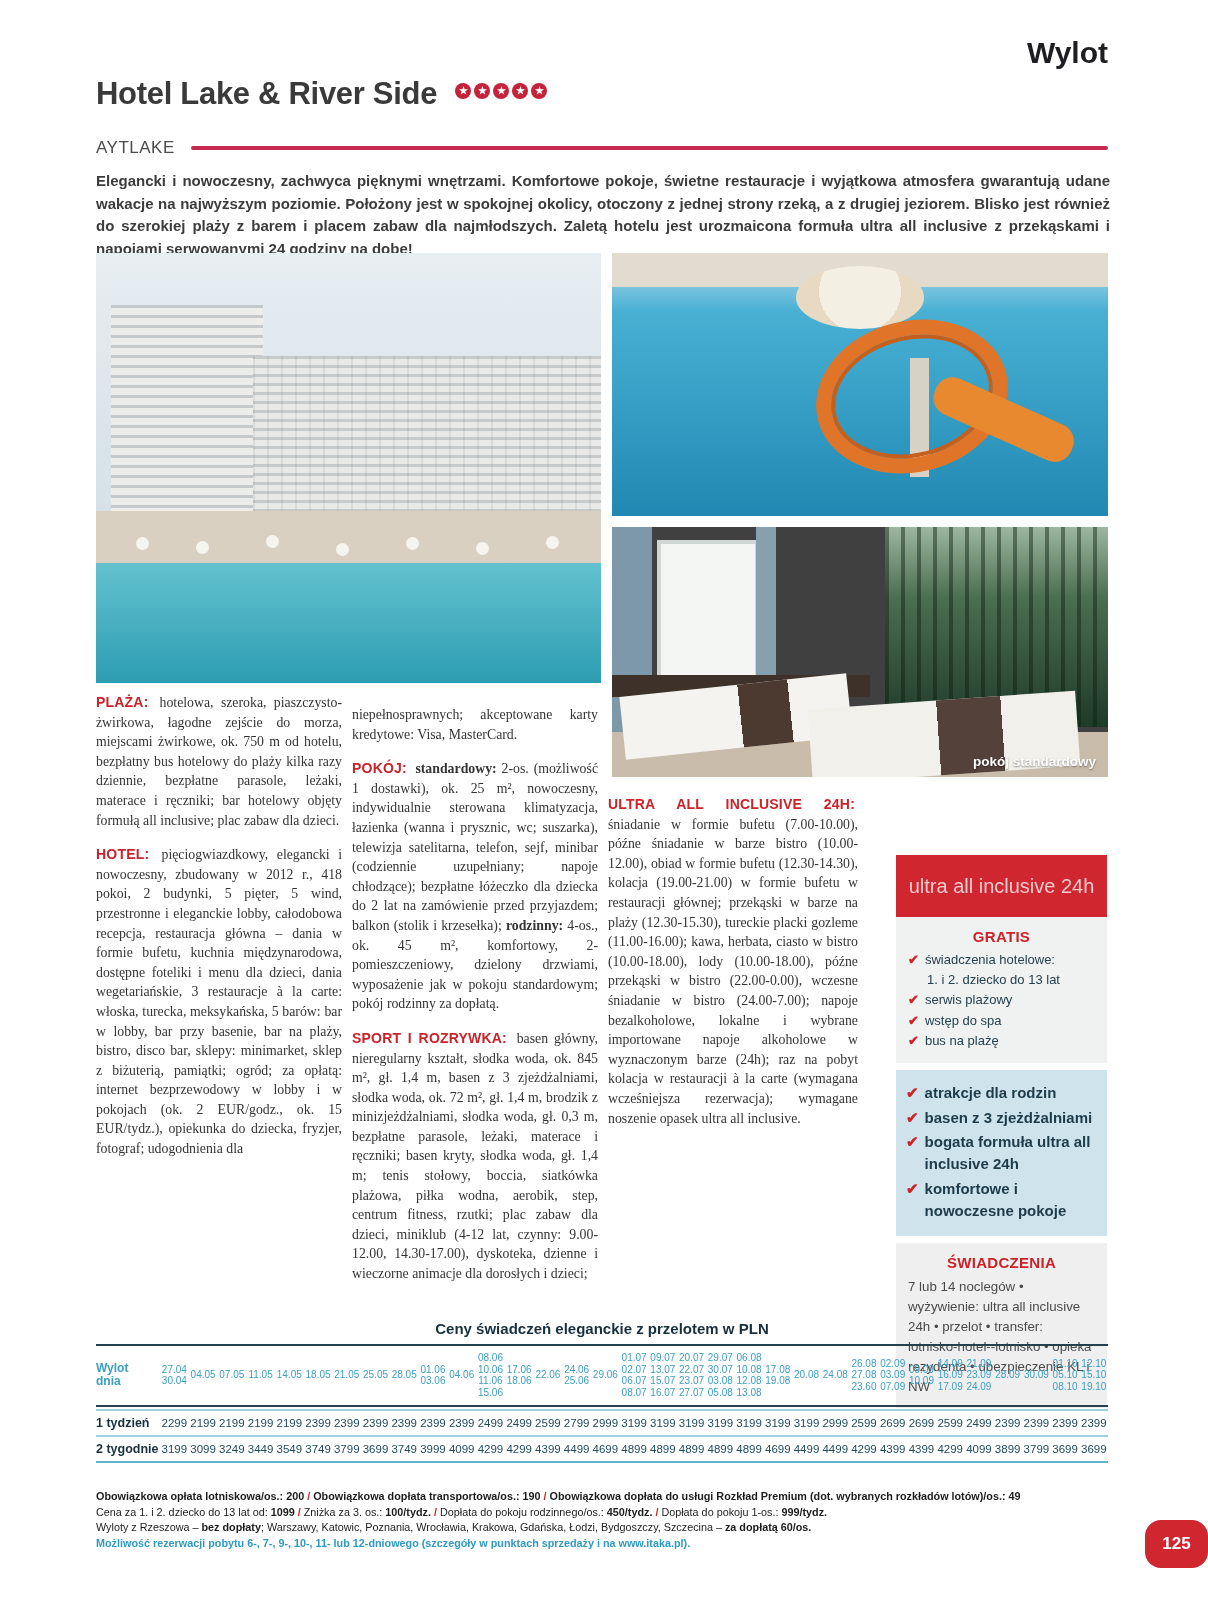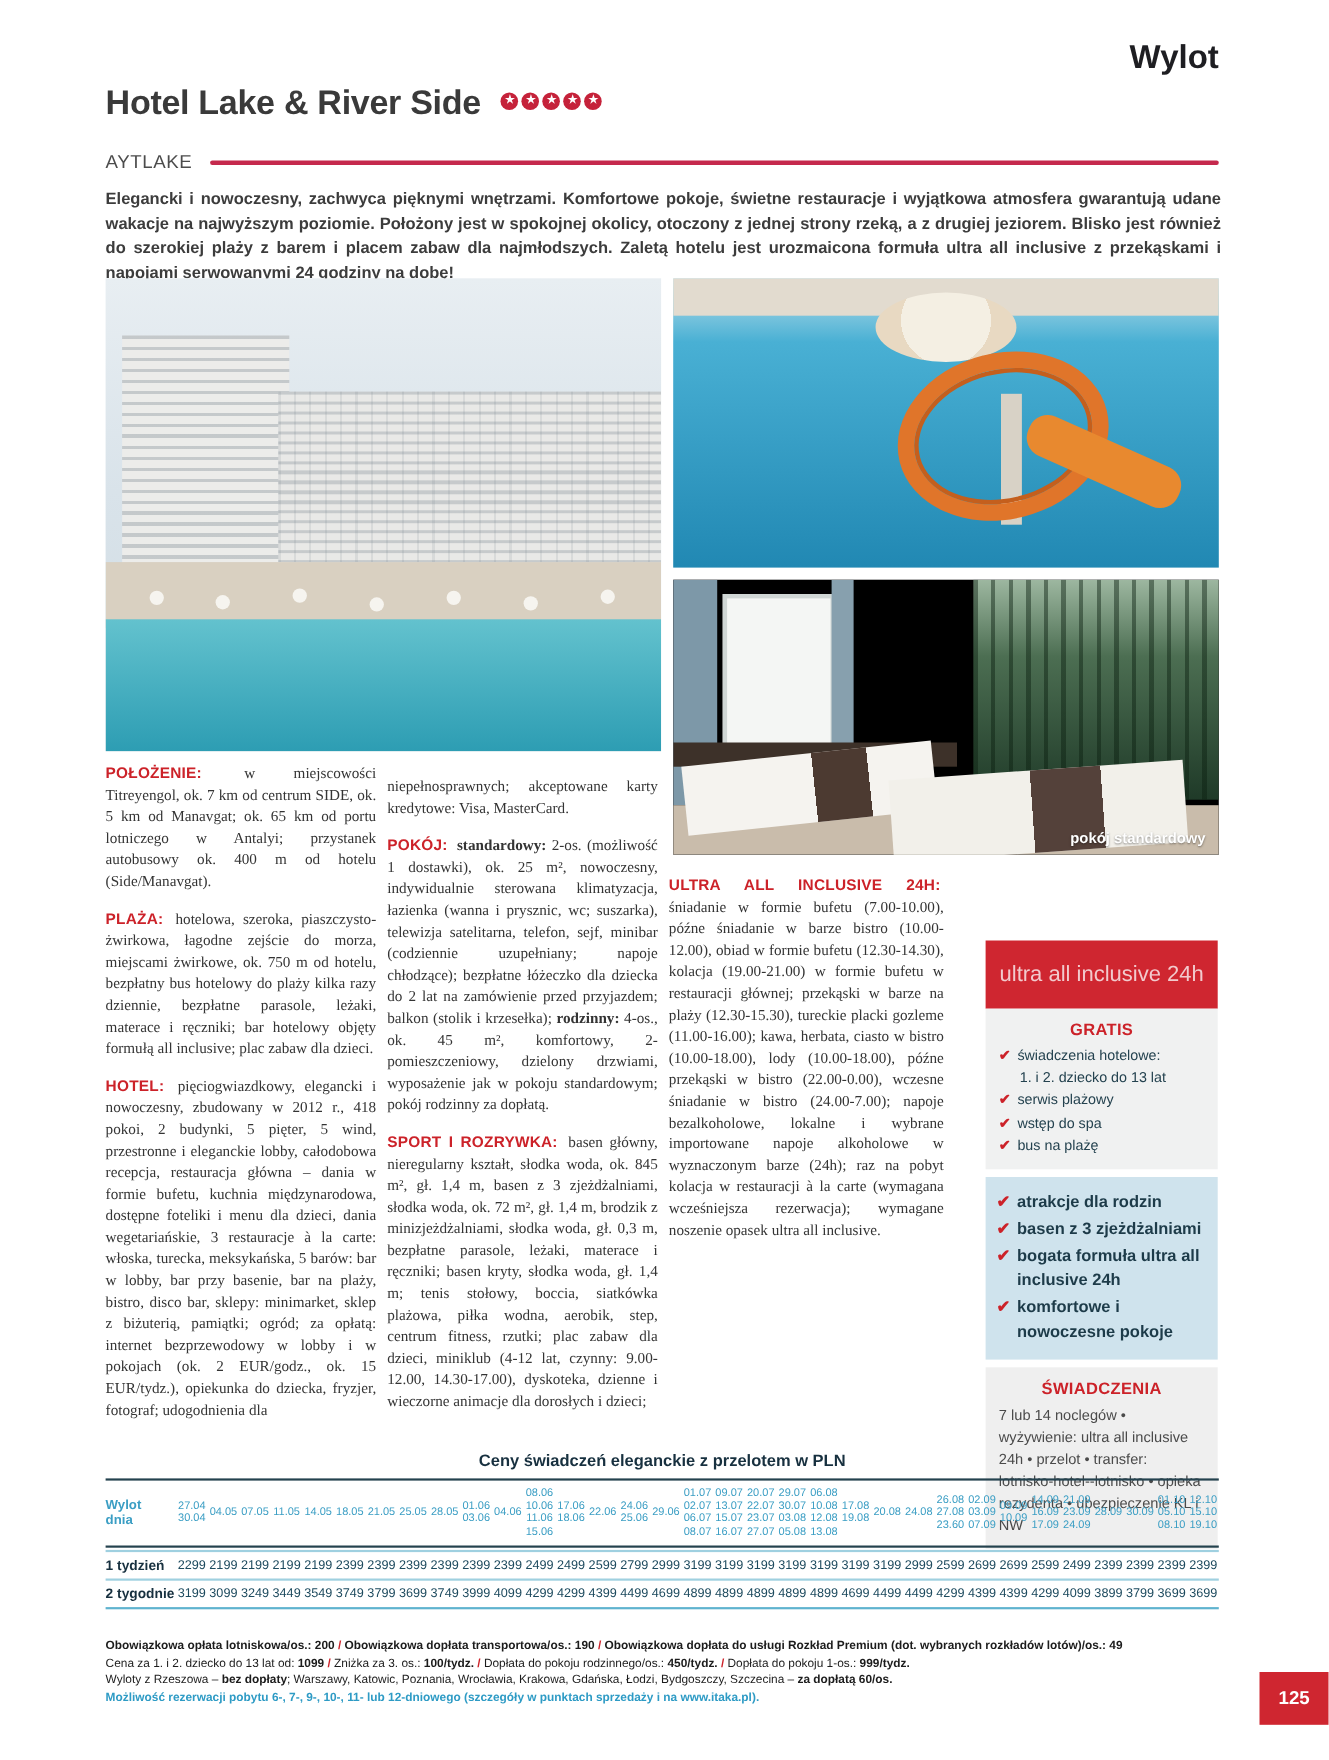--- a/index.html
+++ b/index.html
@@ -31,21 +31,21 @@
       box-shadow:60px 4px 0 #f6f4ef,130px -2px 0 #f6f4ef,200px 6px 0 #f6f4ef,270px 0 0 #f6f4ef,340px 5px 0 #f6f4ef,410px -1px 0 #f6f4ef;}
   #photo-slides{left:612px;top:253px;width:496px;height:263px;background:linear-gradient(180deg,#bfe0ea 0%,#49b0d4 22%,#2188b3 100%);}
   #photo-slides .deckTop{position:absolute;left:0;top:0;width:100%;height:13%;background:#e2dbcf;}
   #photo-slides .canopy{position:absolute;left:37%;top:5%;width:26%;height:24%;border-radius:50%;
       background:radial-gradient(circle at 50% 40%,#f4efe3 0 55%,#e8d9c2 55% 100%);}
   #photo-slides .ring{position:absolute;right:20%;top:26%;width:33%;height:46%;border:15px solid #e0752a;
       border-radius:50%;transform:rotate(-14deg);box-shadow:inset 0 0 0 4px #c45f1d;}
   #photo-slides .tube{position:absolute;right:6%;top:56%;width:30%;height:15%;background:#e8892f;
       border-radius:18px;transform:rotate(24deg);}
   #photo-slides .post{position:absolute;right:36%;top:40%;width:4%;height:45%;background:#d8d2c6;}
-  #photo-room{left:612px;top:527px;width:496px;height:250px;background:#000000;}
+  #photo-room{left:612px;top:527px;width:496px;height:250px;background:#404040;}
   #photo-room .curtain1{position:absolute;left:0;top:0;width:8%;height:82%;background:#7d98a8;}
   #photo-room .window{position:absolute;left:9%;top:5%;width:19%;height:58%;background:#f4f6f4;border:4px solid #cfd6d4;}
   #photo-room .curtain2{position:absolute;left:29%;top:0;width:4%;height:78%;background:#87a0ae;}
   #photo-room .mural{position:absolute;right:0;top:0;width:45%;height:80%;
       background:linear-gradient(180deg,#9db7a0 0%,#4c6e52 35%,#1f3a28 100%);}
   #photo-room .mural:after{content:"";position:absolute;inset:0;
       background:repeating-linear-gradient(90deg,rgba(10,30,15,.45) 0 4px,transparent 4px 16px);}
   #photo-room .floor{position:absolute;left:0;bottom:0;width:100%;height:18%;background:#c9bcab;}
   #photo-room .hboard{position:absolute;left:0;bottom:32%;width:52%;height:9%;background:#3d3129;}
   #photo-room .bed1{position:absolute;left:2%;bottom:12%;width:46%;height:25%;background:#f5f3ef;transform:rotate(-6deg);
@@ -91,21 +91,21 @@
   .prow{padding:5px 0;}
   .prow .tlabel{color:#17303f;font-size:12.5px;}
   .vcell{flex:1;text-align:center;font-size:11.5px;color:#1d4a5e;}
   
   #footnotes{position:absolute;left:96px;top:1489px;width:1012px;font-size:10.8px;line-height:1.45;color:#1c1c1c;}
   .seg-b{font-weight:bold;}
   .seg-red{color:#cc2229;font-weight:bold;}
   .seg-blue{color:#2e9bc5;font-weight:bold;}
   
   #pagenum{position:absolute;right:0;top:1520px;width:63px;height:48px;background:#cf2630;color:#fff;
-           font-weight:bold;font-size:17px;display:flex;align-items:center;justify-content:center;}
+           font-weight:bold;font-size:17px;display:flex;align-items:center;justify-content:center;border-radius:16px;}
 </style>
 </head>
 <body>
 
 <div class="page">
 
   <div class="region">Wylot</div>
 
   <div class="title">
     <span>Hotel Lake &amp; River Side</span>
@@ -147,21 +147,20 @@
     <div class="curtain2"></div>
     <div class="mural"></div>
     <div class="floor"></div>
     <div class="hboard"></div>
     <div class="bed1"></div>
     <div class="bed2"></div>
     <div class="room-caption">pokój standardowy</div>
   </div>
 
   <div class="pcol" id="col1">
-      <p><span class="phead">POŁOŻENIE: </span>w miejscowości Titreyengol, ok. 7 km od centrum SIDE, ok. 5 km od Manavgat; ok. 65 km od portu lotniczego w Antalyi; przystanek autobusowy ok. 400 m od hotelu (Side/Manavgat).</p>
       <p><span class="phead">PLAŻA: </span>hotelowa, szeroka, piaszczysto-żwirkowa, łagodne zejście do morza, miejscami żwirkowe, ok. 750 m od hotelu, bezpłatny bus hotelowy do plaży kilka razy dziennie, bezpłatne parasole, leżaki, materace i ręczniki; bar hotelowy objęty formułą all inclusive; plac zabaw dla dzieci.</p>
       <p><span class="phead">HOTEL: </span>pięciogwiazdkowy, elegancki i nowoczesny, zbudowany w 2012 r., 418 pokoi, 2 budynki, 5 pięter, 5 wind, przestronne i eleganckie lobby, całodobowa recepcja, restauracja główna – dania w formie bufetu, kuchnia międzynarodowa, dostępne foteliki i menu dla dzieci, dania wegetariańskie, 3 restauracje à la carte: włoska, turecka, meksykańska, 5 barów: bar w lobby, bar przy basenie, bar na plaży, bistro, disco bar, sklepy: minimarket, sklep z biżuterią, pamiątki; ogród; za opłatą: internet bezprzewodowy w lobby i w pokojach (ok. 2 EUR/godz., ok. 15 EUR/tydz.), opiekunka do dziecka, fryzjer, fotograf; udogodnienia dla</p>
     </div>
   <div class="pcol" id="col2">
       <p>niepełnosprawnych; akceptowane karty kredytowe: Visa, MasterCard.</p>
       <p><span class="phead">POKÓJ: </span><b>standardowy:</b> 2-os. (możliwość 1 dostawki), ok. 25 m², nowoczesny, indywidualnie sterowana klimatyzacja, łazienka (wanna i prysznic, wc; suszarka), telewizja satelitarna, telefon, sejf, minibar (codziennie uzupełniany; napoje chłodzące); bezpłatne łóżeczko dla dziecka do 2 lat na zamówienie przed przyjazdem; balkon (stolik i krzesełka); <b>rodzinny:</b> 4-os., ok. 45 m², komfortowy, 2-pomieszczeniowy, dzielony drzwiami, wyposażenie jak w pokoju standardowym; pokój rodzinny za dopłatą.</p>
       <p><span class="phead">SPORT I ROZRYWKA: </span>basen główny, nieregularny kształt, słodka woda, ok. 845 m², gł. 1,4 m, basen z 3 zjeżdżalniami, słodka woda, ok. 72 m², gł. 1,4 m, brodzik z minizjeżdżalniami, słodka woda, gł. 0,3 m, bezpłatne parasole, leżaki, materace i ręczniki; basen kryty, słodka woda, gł. 1,4 m; tenis stołowy, boccia, siatkówka plażowa, piłka wodna, aerobik, step, centrum fitness, rzutki; plac zabaw dla dzieci, miniklub (4-12 lat, czynny: 9.00-12.00, 14.30-17.00), dyskoteka, dzienne i wieczorne animacje dla dorosłych i dzieci;</p>
     </div>
   <div class="pcol" id="col3">
       <p><span class="phead">ULTRA ALL INCLUSIVE 24H: </span>śniadanie w formie bufetu (7.00-10.00), późne śniadanie w barze bistro (10.00-12.00), obiad w formie bufetu (12.30-14.30), kolacja (19.00-21.00) w formie bufetu w restauracji głównej; przekąski w barze na plaży (12.30-15.30), tureckie placki gozleme (11.00-16.00); kawa, herbata, ciasto w bistro (10.00-18.00), lody (10.00-18.00), późne przekąski w bistro (22.00-0.00), wczesne śniadanie w bistro (24.00-7.00); napoje bezalkoholowe, lokalne i wybrane importowane napoje alkoholowe w wyznaczonym barze (24h); raz na pobyt kolacja w restauracji à la carte (wymagana wcześniejsza rezerwacja); wymagane noszenie opasek ultra all inclusive.</p>

